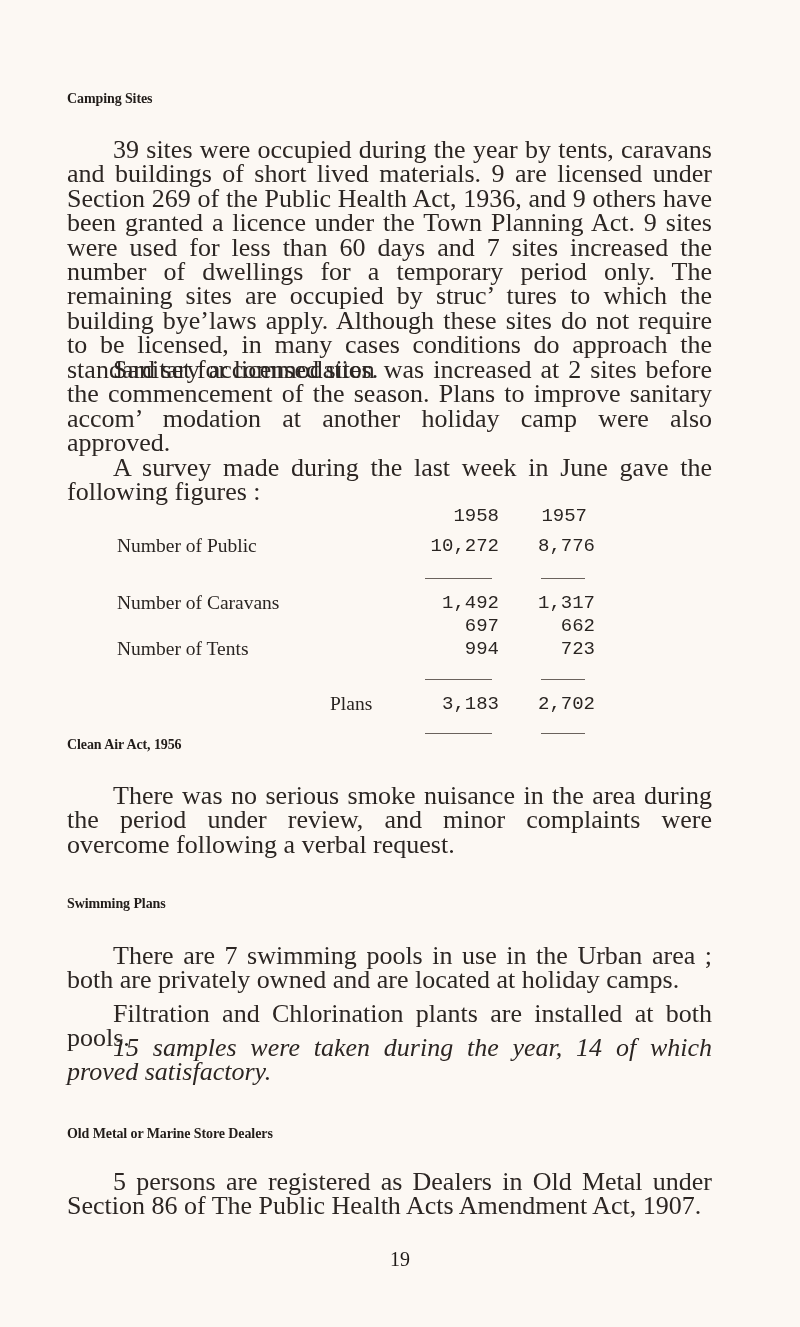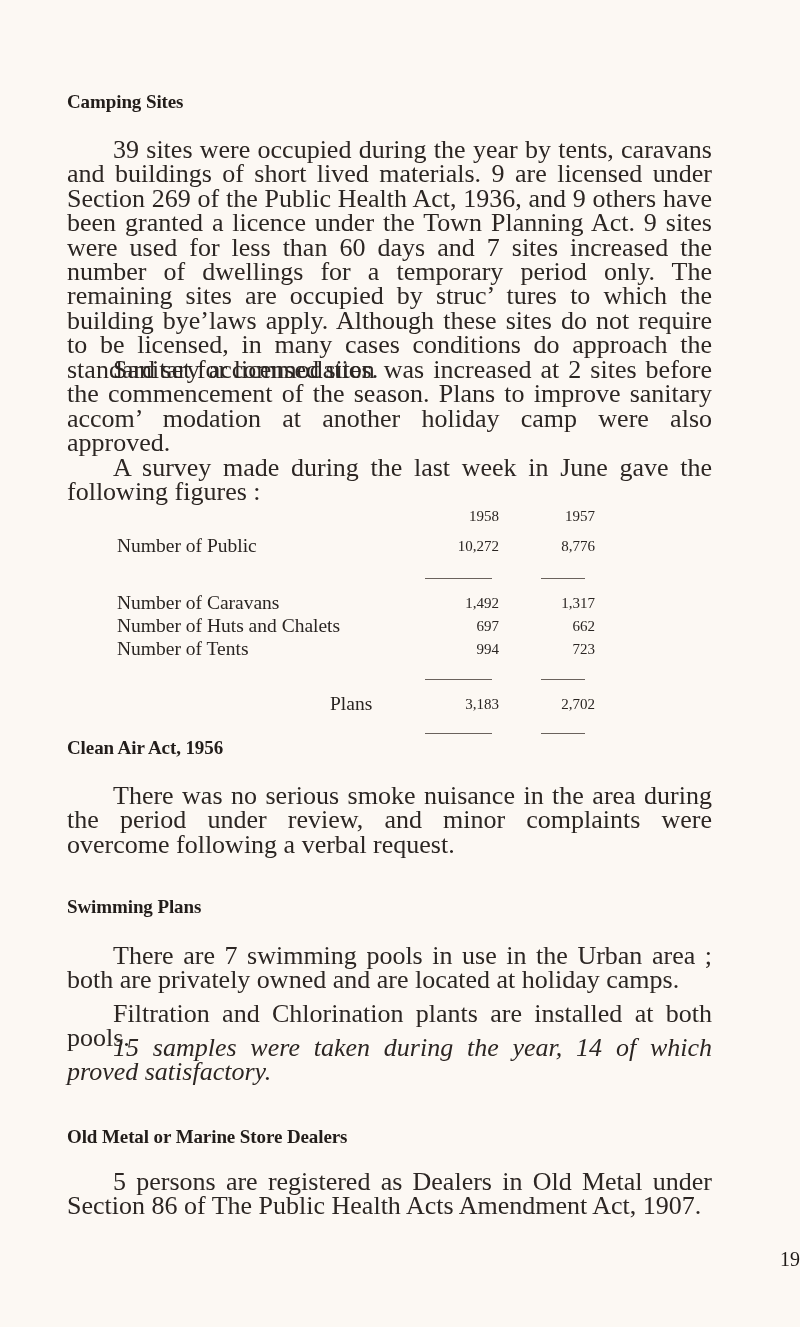--- a/index.html
+++ b/index.html
@@ -18,21 +18,21 @@
     .page {
       position: absolute;
       left: 67px;
       top: 0;
       width: 645px;
     }
     .heading {
       position: absolute;
       left: 0;
       font-weight: bold;
-      font-size: 19px;
+      font-size: 14px;
       letter-spacing: -0.1px;
       white-space: nowrap;
       color: #221d1a;
     }
     .para {
       position: absolute;
       left: 0;
       width: 645px;
       font-size: 26px;
       line-height: 24.4px;
@@ -54,33 +54,34 @@
       white-space: nowrap;
     }
     .trow .label {
       position: absolute;
       left: 50px;
     }
     .num {
       position: absolute;
       text-align: center;
       white-space: nowrap;
-      font-size: 15px;
+      font-size: 19px;
       line-height: 24px;
+      font-family: Liberation Mono, monospace;
     }
     .rule {
       position: absolute;
       height: 1px;
       background: #6a625c;
     }
     .page-number {
       position: absolute;
       left: 0;
       width: 800px;
-      text-align: right;
+      text-align: center;
       font-size: 20px;
       color: #1f1a17;
     }
   </style>
 </head>
 <body>
 
 <div class="page">
 
   <div class="heading" style="top:91px;">Camping Sites</div>
@@ -88,38 +89,37 @@
   <div class="para last-left" style="top:138px;">39 sites were occupied during the year by tents, caravans and buildings of short lived materials.  9 are licensed under Section 269 of the Public Health Act, 1936, and 9 others have been granted a licence under the Town Planning Act.  9 sites were used for less than 60 days and 7 sites increased the number of dwellings for a temporary period only.  The remaining sites are occupied by struc’ tures to which the building bye’laws apply.  Although these sites do not require to be licensed, in many cases conditions do approach the standard set for licensed sites.</div>
 
   <div class="para last-left" style="top:358px;">Sanitary accommodation was increased at 2 sites before the commencement of the season.  Plans to improve sanitary accom’ modation at another holiday camp were also approved.</div>
 
   <div class="para last-left" style="top:456px;">A survey made during the last week in June gave the following figures :</div>
 
   <div class="table-area" style="top:504px;">
 
     <div class="trow" style="top:0; left:0; width:645px;">
       <span class="num" style="right:213px;">1958</span>
-      <span class="num" style="right:117px;margin-left:48px;">1957</span>
+      <span class="num" style="right:125px;margin-left:48px;">1957</span>
     </div>
 
     <div class="trow" style="top:30px; left:0; width:645px;">
       <span class="label">Number of Public</span>
       <span class="num" style="right:213px;">10,272</span>
       <span class="num" style="right:117px;">8,776</span>
     </div>
     <div class="rule" style="top:74px; left:358px; width:67px;"></div>
     <div class="rule" style="top:74px; left:474px; width:44px;"></div>
 
     <div class="trow" style="top:87px; left:0; width:645px;">
       <span class="label">Number of Caravans</span>
       <span class="num" style="right:213px;">1,492</span>
       <span class="num" style="right:117px;">1,317</span>
     </div>
     <div class="trow" style="top:110px; left:0; width:645px;">
-      <span class="label">Number of Huts and Chalets</span>
       <span class="num" style="right:213px;">697</span>
       <span class="num" style="right:117px;">662</span>
     </div>
     <div class="trow" style="top:133px; left:0; width:645px;">
       <span class="label">Number of Tents</span>
       <span class="num" style="right:213px;">994</span>
       <span class="num" style="right:117px;">723</span>
     </div>
     <div class="rule" style="top:175px; left:358px; width:67px;"></div>
     <div class="rule" style="top:175px; left:474px; width:44px;"></div>

